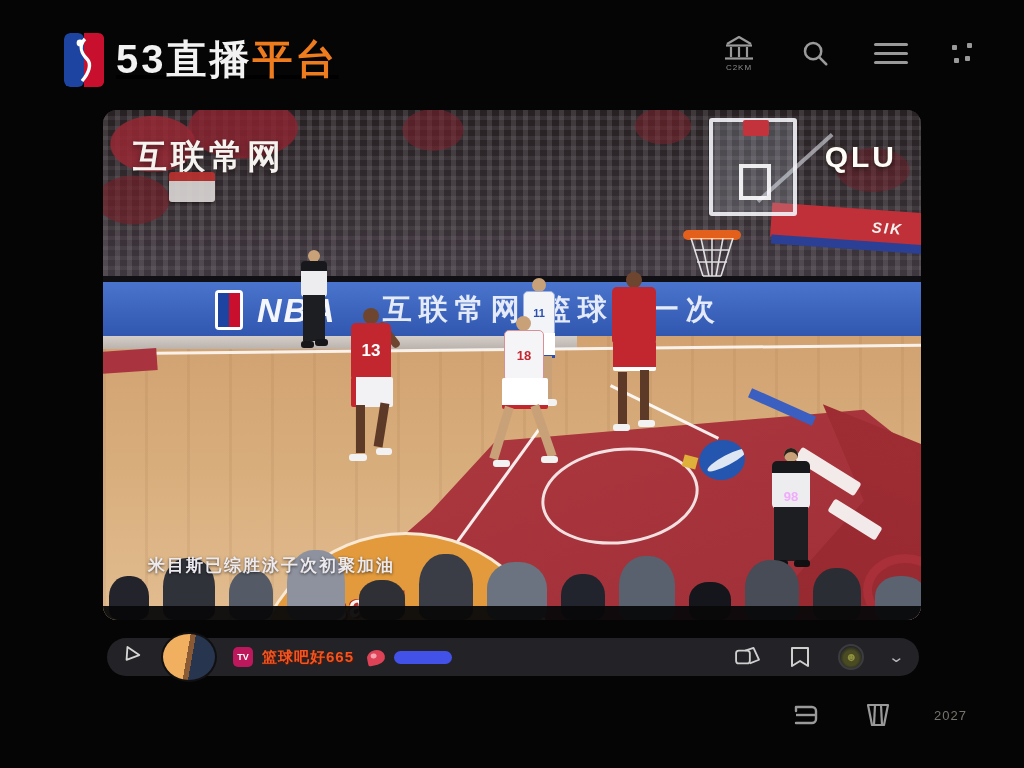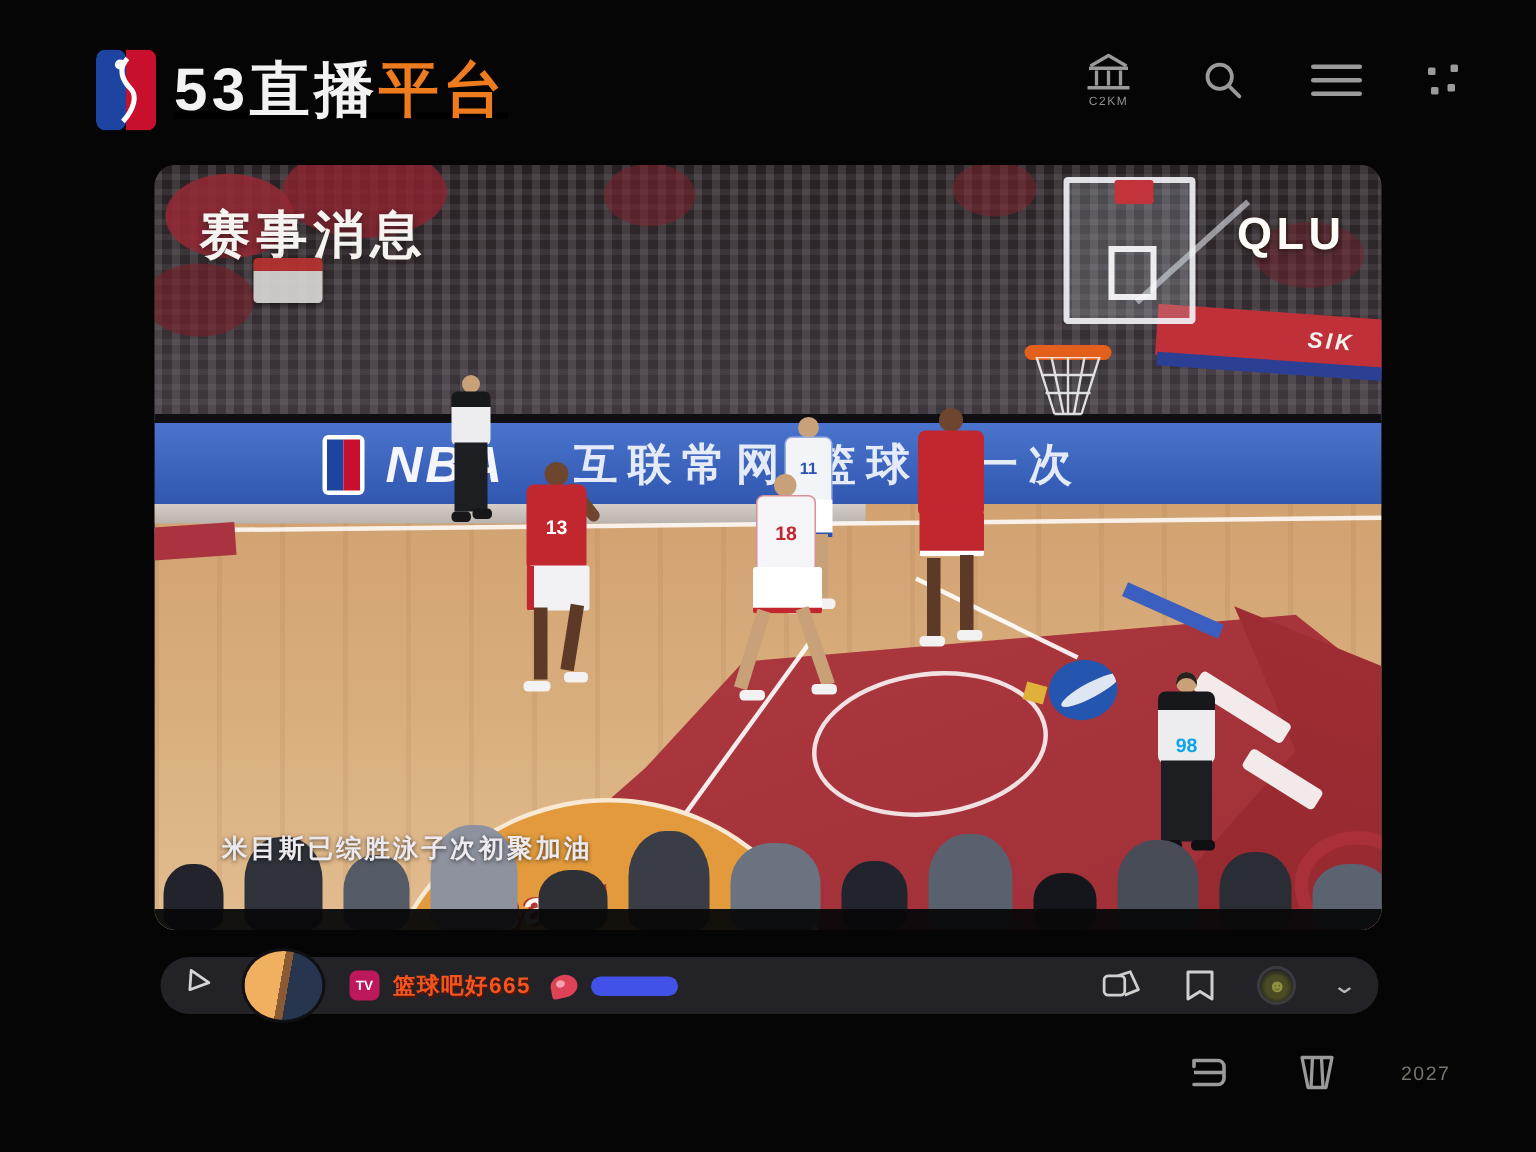--- a/index.html
+++ b/index.html
@@ -236,21 +236,21 @@
     <div class="net">
       <svg width="46" height="40" viewBox="0 0 46 40">
         <path d="M2 0 L14 38 M12 0 L20 38 M23 0 L23 38 M34 0 L27 38 M44 0 L32 38 M2 0 L44 0 M5 12 L41 12 M8 24 L38 24 M14 38 L32 38" stroke="rgba(250,250,252,.85)" stroke-width="1.6" fill="none"></path>
       </svg>
     </div>
   </div>
 
   <div class="player" style="left:240px; top:198px; width:58px; height:162px;">
     <div class="head" style="left:20px; top:0; width:16px; height:16px; background:#6e4630;"></div>
     <div style="left:42px; top:12px; width:8px; height:30px; background:#6e4630; transform:rotate(-38deg); border-radius:4px;"></div>
-    <div class="jersey" style="left:8px; top:15px; width:40px; height:56px; background:#c22730; color:#fff; font-size:13px;">13</div>
+    <div class="jersey" style="left:8px; top:15px; width:40px; height:56px; background:#c22730; color:#fff; font-size:17px;">13</div>
     <div style="left:8px; top:69px; width:42px; height:30px; background:#f2f2f4; border-left:5px solid #c22730; border-radius:2px;"></div>
     <div style="left:13px; top:97px; width:9px; height:48px; background:#5c3a27;"></div>
     <div style="left:34px; top:95px; width:9px; height:44px; background:#5c3a27; transform:rotate(9deg);"></div>
     <div class="shoe" style="left:6px; top:146px; width:18px;"></div>
     <div class="shoe" style="left:33px; top:140px; width:16px;"></div>
   </div>
 
   <div class="player" style="left:413px; top:168px; width:46px; height:142px; z-index:19;">
     <div class="head" style="left:16px; top:0; width:14px; height:14px; background:#c9a179;"></div>
     <div class="jersey" style="left:7px; top:13px; width:32px; height:44px; background:#f3f4f8; color:#2a4fb0; font-size:11px; border:1px solid #9db0dd;">11</div>
@@ -286,21 +286,21 @@
     <div style="left:4px; top:11px; width:26px; height:36px; background:linear-gradient(180deg,#17181c 0 28%, #ededef 28%); border-radius:4px;"></div>
     <div style="left:6px; top:45px; width:22px; height:46px; background:#1d1e22;"></div>
     <div class="shoe" style="left:4px; top:91px; width:13px; background:#17171a;"></div>
     <div class="shoe" style="left:18px; top:89px; width:13px; background:#17171a;"></div>
   </div>
 
 
   <div class="player" style="left:663px; top:338px; width:50px; height:124px;">
     <div class="head" style="left:18px; top:0; width:14px; height:14px; background:#c9a179; box-shadow:inset 0 4px 0 #2a221c;"></div>
     <div style="left:6px; top:13px; width:38px; height:48px; background:linear-gradient(180deg,#17181c 0 26%, #ededef 26%); border-radius:5px;"></div>
-    <div class="jersey" style="left:6px; top:38px; width:38px; height:20px; background:transparent; color:#0ea5e9; font-size:13px;">98</div>
+    <div class="jersey" style="left:6px; top:38px; width:38px; height:20px; background:transparent; color:#f0abfc; font-size:13px;">98</div>
     <div style="left:8px; top:59px; width:34px; height:54px; background:#1d1e22;"></div>
     <div class="shoe" style="left:6px; top:112px; width:16px; background:#101013;"></div>
     <div class="shoe" style="left:28px; top:112px; width:16px; background:#101013;"></div>
   </div>
 
   <div class="fg-crowd">
     <div class="fg-head" style="width:40px; height:44px; background:#23242b;"></div>
     <div class="fg-head" style="width:52px; height:62px; background:#30323a;"></div>
     <div class="fg-head" style="width:44px; height:50px; background:#555b66;"></div>
     <div class="fg-head" style="width:58px; height:70px; background:#8e929e;"></div>
@@ -308,21 +308,21 @@
     <div class="fg-head" style="width:54px; height:66px; background:#3a3d45;"></div>
     <div class="fg-head" style="width:60px; height:58px; background:#6a737f;"></div>
     <div class="fg-head" style="width:44px; height:46px; background:#21242c;"></div>
     <div class="fg-head" style="width:56px; height:64px; background:#59616e;"></div>
     <div class="fg-head" style="width:42px; height:38px; background:#14161b;"></div>
     <div class="fg-head" style="width:54px; height:60px; background:#474c57;"></div>
     <div class="fg-head" style="width:48px; height:52px; background:#2a2d34;"></div>
     <div class="fg-head" style="width:52px; height:44px; background:#5b6270;"></div>
   </div>
 
-  <div class="wm-main">赛事消息</div>
+  <div class="wm-main">互联常网</div>
   <div class="wm-sub"></div>
   <div class="wm-corner">QLU</div>
 
   <div class="ticker">
     <div class="ticker-msg">米目斯已综胜泳子次初聚加油</div>
   </div>
 </div>
 
 <div class="chatbar">
   <div class="play-cursor">

